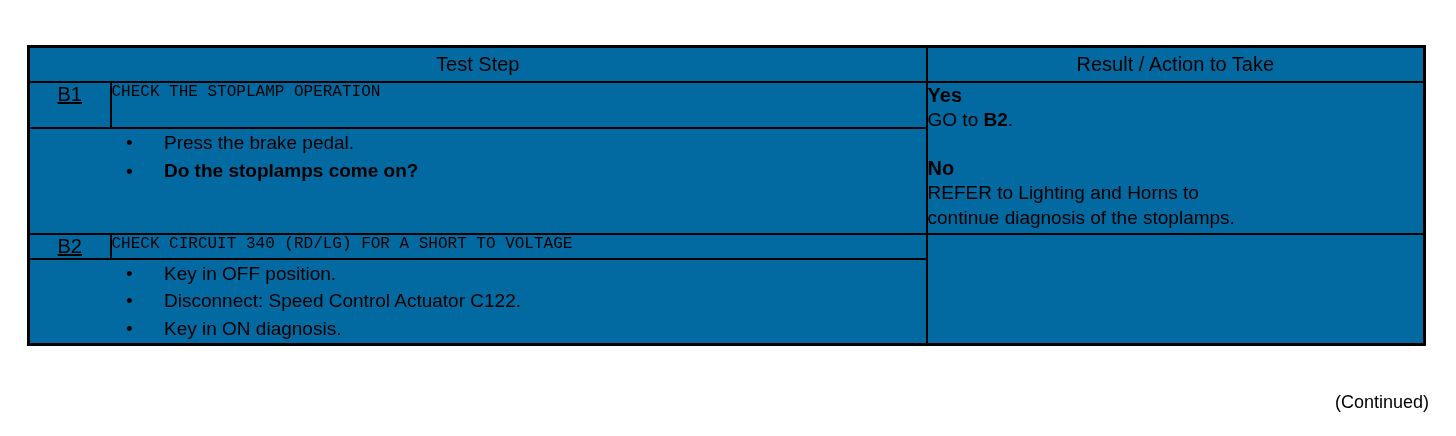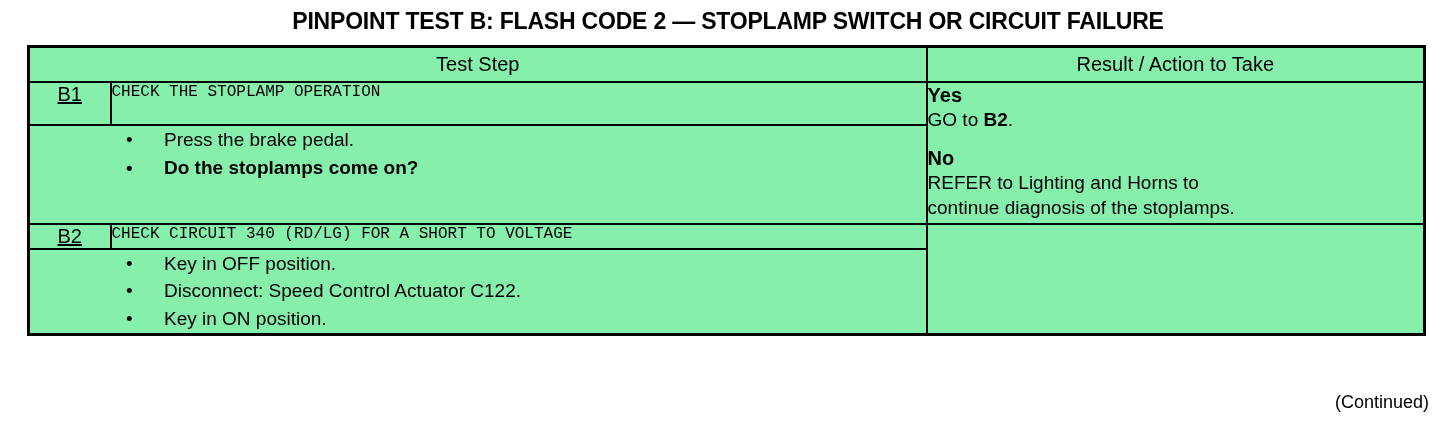--- a/index.html
+++ b/index.html
@@ -34,21 +34,21 @@
   .table-wrap {
     position: absolute;
     left: 27px;
     top: 45px;
     width: 1398px;
   }
   table.pinpoint {
     border-collapse: collapse;
     table-layout: fixed;
     width: 1398px;
-    background: #86efac;
+    background: #0369a1;
   }
   table.pinpoint td, table.pinpoint th {
     border: 2px solid #000000;
     padding: 0;
     vertical-align: top;
     font-weight: normal;
   }
   
   table.pinpoint {
     border: 3px solid #000000;
@@ -103,21 +103,21 @@
     line-height: 1.45;
   }
   ul.bullets li.bold { font-weight: bold; }
   .b1-bullets { min-height: 130px; }
   .b2-bullets { min-height: 62px; }
 
   .result-cell {
     padding: 12px 0 10px 14px;
     vertical-align: top;
   }
-  .result-block { margin-bottom: 14px; }
+  .result-block { margin-bottom: 24px; }
   .result-block:last-child { margin-bottom: 3px; }
   .res-head {
     font-size: 20px;
     font-weight: bold;
     line-height: 1.25;
   }
   .res-body {
     font-size: 19px;
     line-height: 1.28;
   }
@@ -131,21 +131,20 @@
     font-size: 18px;
     line-height: 1.2;
     white-space: nowrap;
   }
 </style>
 </head>
 <body>
 
 <div class="page">
 
-  <div class="doc-title">PINPOINT TEST  B: FLASH CODE 2 — STOPLAMP SWITCH OR CIRCUIT FAILURE</div>
 
   <div class="table-wrap">
     <table class="pinpoint">
       <colgroup>
         <col class="c-num">
         <col class="c-step">
         <col class="c-result">
       </colgroup>
       <tbody>
 
@@ -200,21 +199,21 @@
               <li>
                 <span class="bullet-dot">•</span>
                 <span>Key in OFF position.</span>
               </li>
               <li>
                 <span class="bullet-dot">•</span>
                 <span>Disconnect: Speed Control Actuator C122.</span>
               </li>
               <li>
                 <span class="bullet-dot">•</span>
-                <span>Key in ON position.</span>
+                <span>Key in ON diagnosis.</span>
               </li>
             </ul>
           </td>
         </tr>
 
       </tbody>
     </table>
   </div>
 
   <div class="continued">(Continued)</div>

